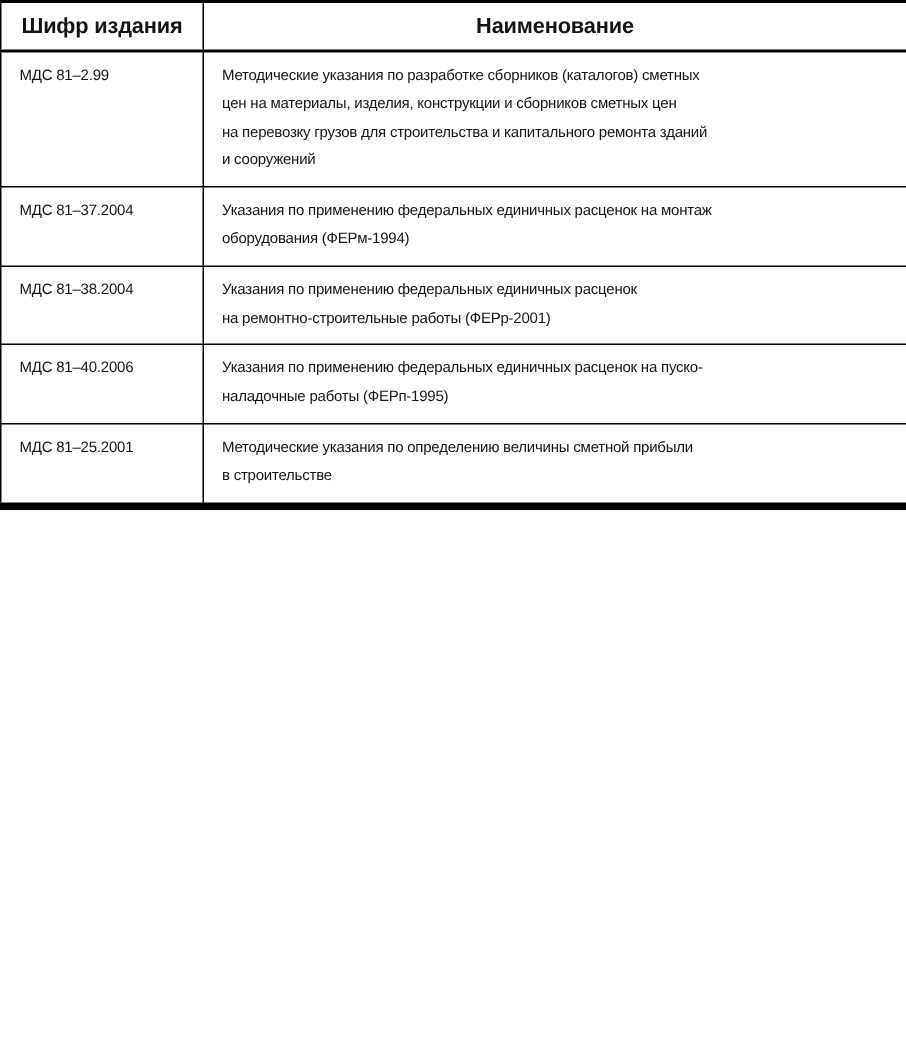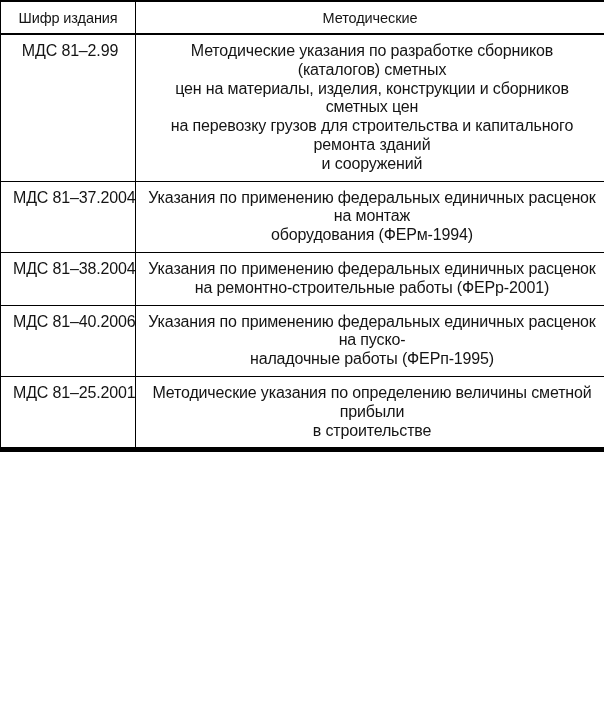--- a/index.html
+++ b/index.html
@@ -24,55 +24,54 @@
     border-right: 1px solid #000;
   }
   table.mds-table th,
   table.mds-table td {
     border: 1px solid #000;
     box-sizing: border-box;
   }
   table.mds-table thead th {
     border-bottom: 2px solid #000;
     font-size: 14.5px;
-    font-weight: normal;
+    font-weight: bold;
     line-height: 18px;
     text-align: center;
     padding: 7px 4px 6px 4px;
     letter-spacing: -0.1px;
   }
   .col-code { width: 135px; }
   .col-name { width: 469px; }
   table.mds-table td {
-    font-size: 16px;
+    font-size: 10px;
     line-height: 18.8px;
     vertical-align: top;
     letter-spacing: -0.15px;
     padding: 7px 8px 7px 12px;
-    text-align: center;
   }
   td.code-cell {
     white-space: nowrap;
     overflow: hidden;
   }
   td.name-cell {
     white-space: pre-line;
     padding-left: 13px;
     padding-right: 6px;
   }
 </style>
 </head>
 <body>
 
 <div class="page">
   <table class="mds-table">
     <thead>
       <tr>
         <th class="col-code">Шифр издания</th>
-        <th class="col-name">Методические</th>
+        <th class="col-name">Наименование</th>
       </tr>
     </thead>
     <tbody>
       <tr>
         <td class="code-cell">МДС 81–2.99</td>
         <td class="name-cell">Методические указания по разработке сборников (каталогов) сметных
 цен на материалы, изделия, конструкции и сборников сметных цен
 на перевозку грузов для строительства и капитального ремонта зданий
 и сооружений</td>
       </tr>

